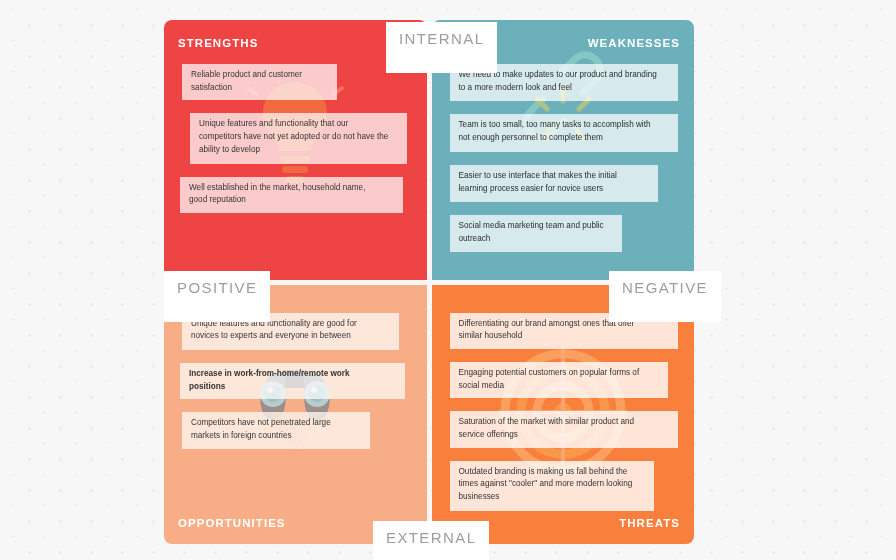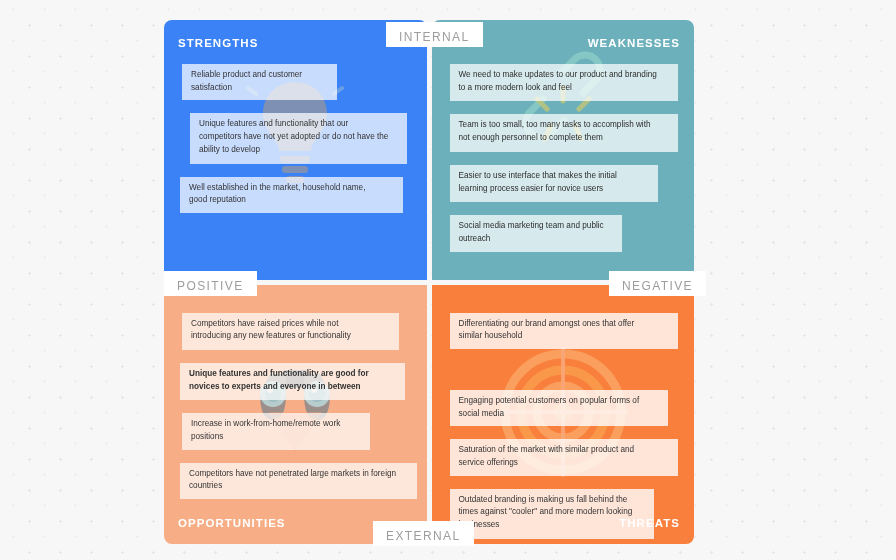--- a/index.html
+++ b/index.html
@@ -32,21 +32,21 @@
     grid-template-rows: 1fr 1fr;
     gap: 5px;
   }
 
   .quadrant {
     position: relative;
     overflow: hidden;
     padding: 0;
   }
 
-  .q-strengths   { background: #3b82f6; border-radius: 8px 8px 0 8px; }
+  .q-strengths   { background: #ef4444; border-radius: 8px 8px 0 8px; }
   .q-weaknesses  { background: #6cb0bc; border-radius: 8px 8px 8px 0; }
   .q-opportunities { background: #f7ae86; border-radius: 8px 0 8px 8px; }
   .q-threats     { background: #f97f3d; border-radius: 0 8px 8px 8px; }
 
   .q-title {
     position: absolute;
     font-size: 11.5px;
     font-weight: bold;
     letter-spacing: 1.05px;
     color: #ffffff;
@@ -91,32 +91,32 @@
   .q-weaknesses .item:nth-child(2) { margin-left: 18px; margin-right: 16px; }
   .q-weaknesses .item:nth-child(3) { margin-left: 18px; margin-right: 36px; }
   .q-weaknesses .item:nth-child(4) { margin-left: 18px; margin-right: 72px; }
 
   .q-opportunities .item:nth-child(1) { margin-left: 18px; margin-right: 28px; }
   .q-opportunities .item:nth-child(2) { margin-left: 16px; margin-right: 22px; font-weight: bold; }
   .q-opportunities .item:nth-child(3) { margin-left: 18px; margin-right: 57px; }
   .q-opportunities .item:nth-child(4) { margin-left: 16px; margin-right: 10px; }
 
   .q-threats .item:nth-child(1) { margin-left: 18px; margin-right: 16px; }
-  .q-threats .item:nth-child(2) { margin-left: 18px; margin-right: 26px; margin-top: 28px; }
+  .q-threats .item:nth-child(2) { margin-left: 18px; margin-right: 26px; }
   .q-threats .item:nth-child(3) { margin-left: 18px; margin-right: 16px; }
   .q-threats .item:nth-child(4) { margin-left: 18px; margin-right: 40px; }
 
   
   .axis-label {
     position: absolute;
     background: #ffffff;
     color: #9d9d9d;
-    font-size: 12px;
+    font-size: 15px;
     letter-spacing: 1.4px;
-    padding: 8px 13px 3px 13px;
+    padding: 8px 13px 26px 13px;
     z-index: 8;
     white-space: nowrap;
   }
   #axis-internal { left: 386px; top: 22px; }
   #axis-external { left: 373px; top: 521px; }
   #axis-positive { left: 164px; top: 271px; }
   #axis-negative { left: 609px; top: 271px; }
 
   
   .deco { position: absolute; z-index: 1; pointer-events: none; }
@@ -184,21 +184,20 @@
         <circle cx="33" cy="50" r="13" fill="#9ed8ea"></circle>
         <circle cx="77" cy="50" r="13" fill="#9ed8ea"></circle>
         <circle cx="33" cy="50" r="8" fill="#7cc6de"></circle>
         <circle cx="77" cy="50" r="8" fill="#7cc6de"></circle>
         <circle cx="30" cy="46" r="3" fill="#ffffff" opacity="0.8"></circle>
         <circle cx="74" cy="46" r="3" fill="#ffffff" opacity="0.8"></circle>
       </g>
       <path d="M28 68 L55 108 L82 68 Z" fill="#f59a6c" opacity="0.45"></path>
     </svg>
     <div class="items">
-      <div class="item two-line">Competitors have raised prices while not introducing any new features or functionality</div>
       <div class="item two-line">Unique features and functionality are good for novices to experts and everyone in between</div>
       <div class="item">Increase in work-from-home/remote work positions</div>
       <div class="item">Competitors have not penetrated large markets in foreign countries</div>
     </div>
     <div class="q-title">OPPORTUNITIES</div>
   </div>
 
   <div class="quadrant q-threats">
     <svg class="deco" id="deco-target" width="130" height="130" viewBox="0 0 130 130">
       <circle cx="65" cy="65" r="58" fill="none" stroke="#ffe9a8" stroke-width="9"></circle>

